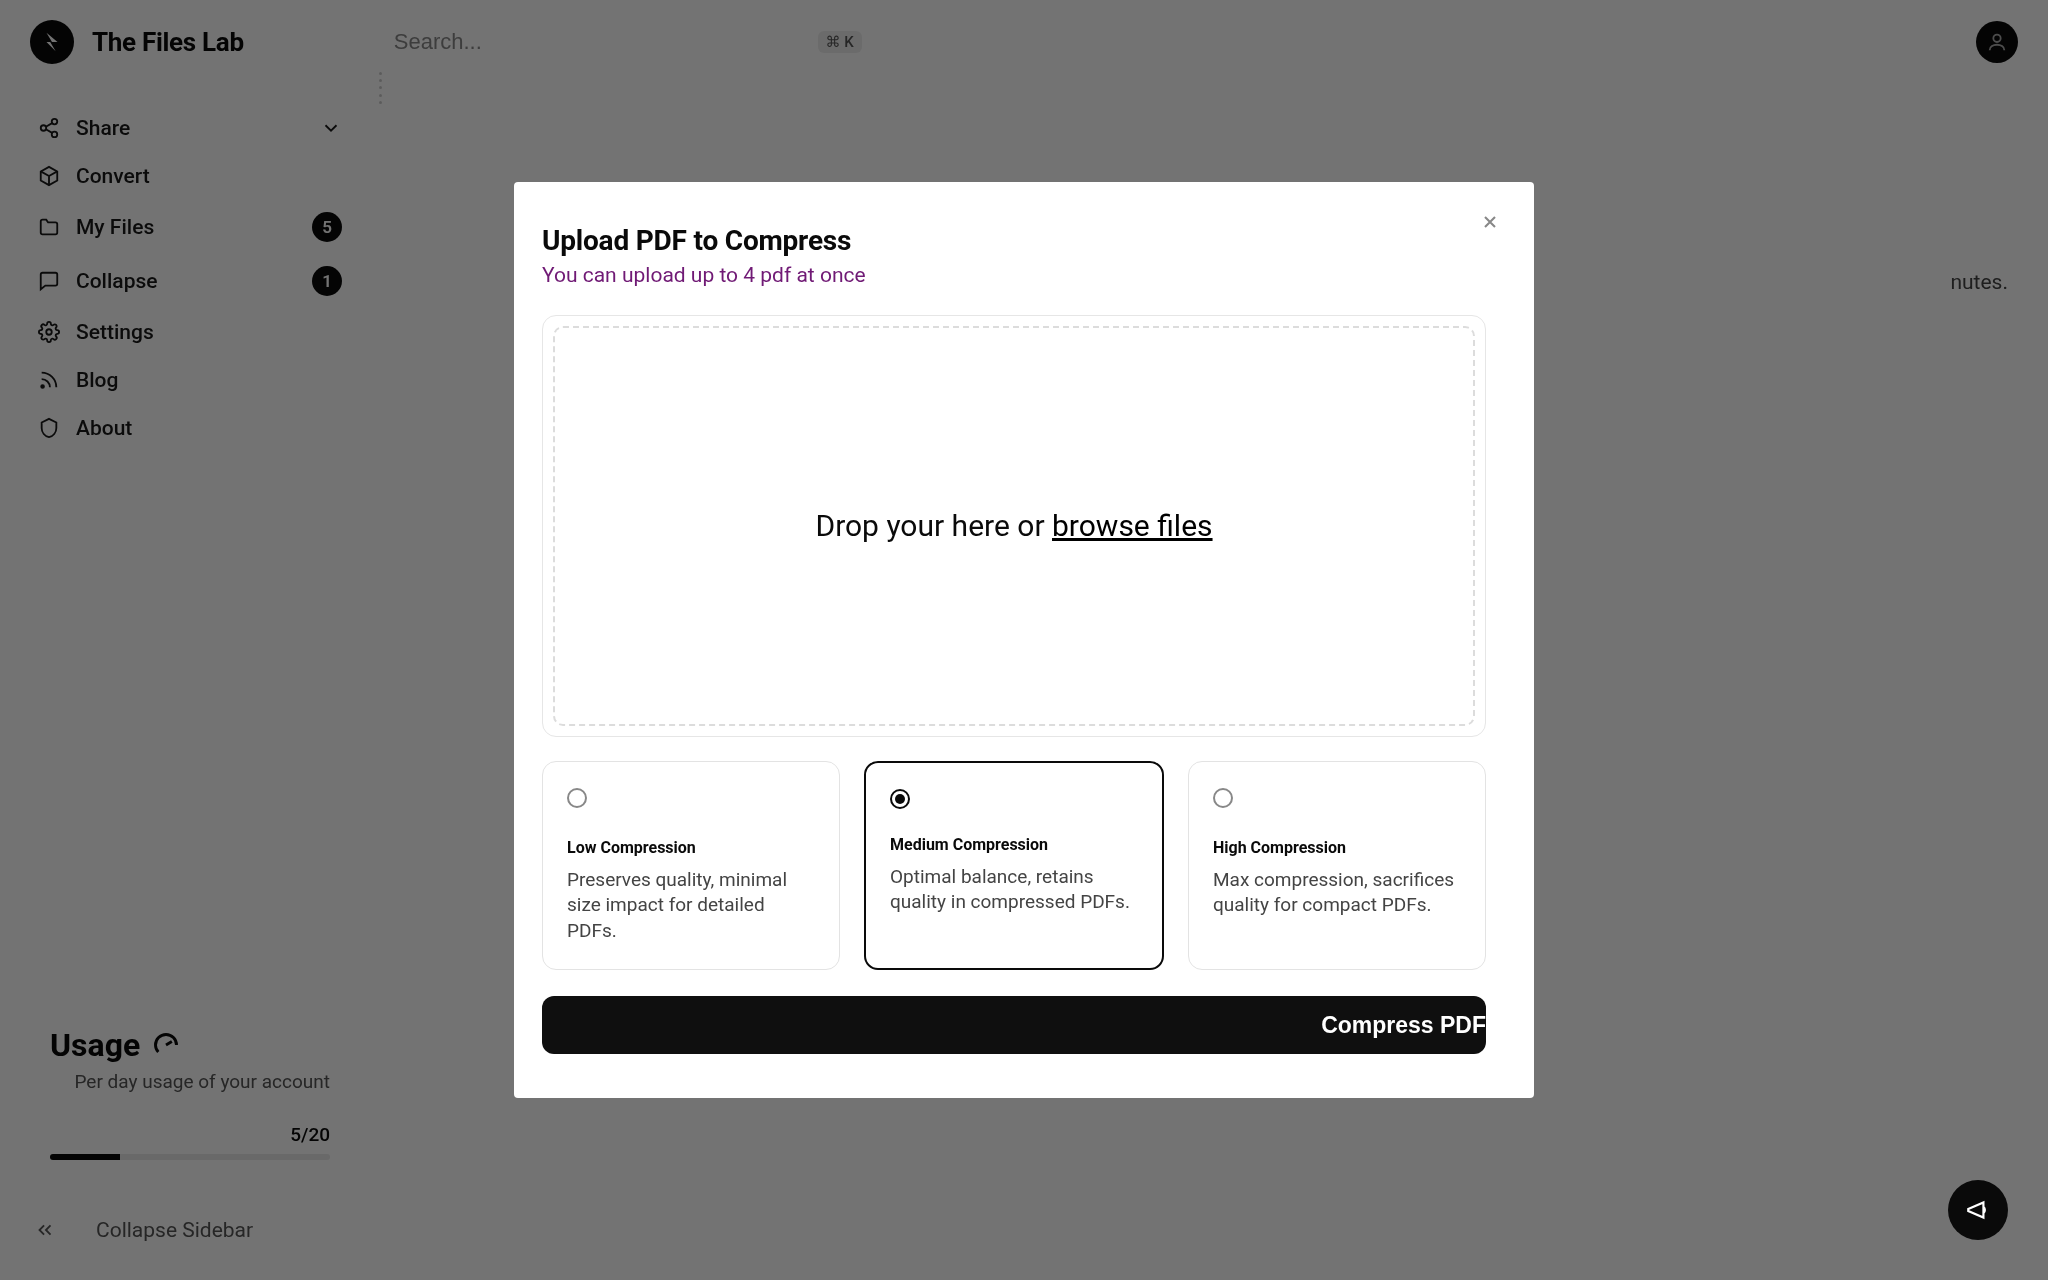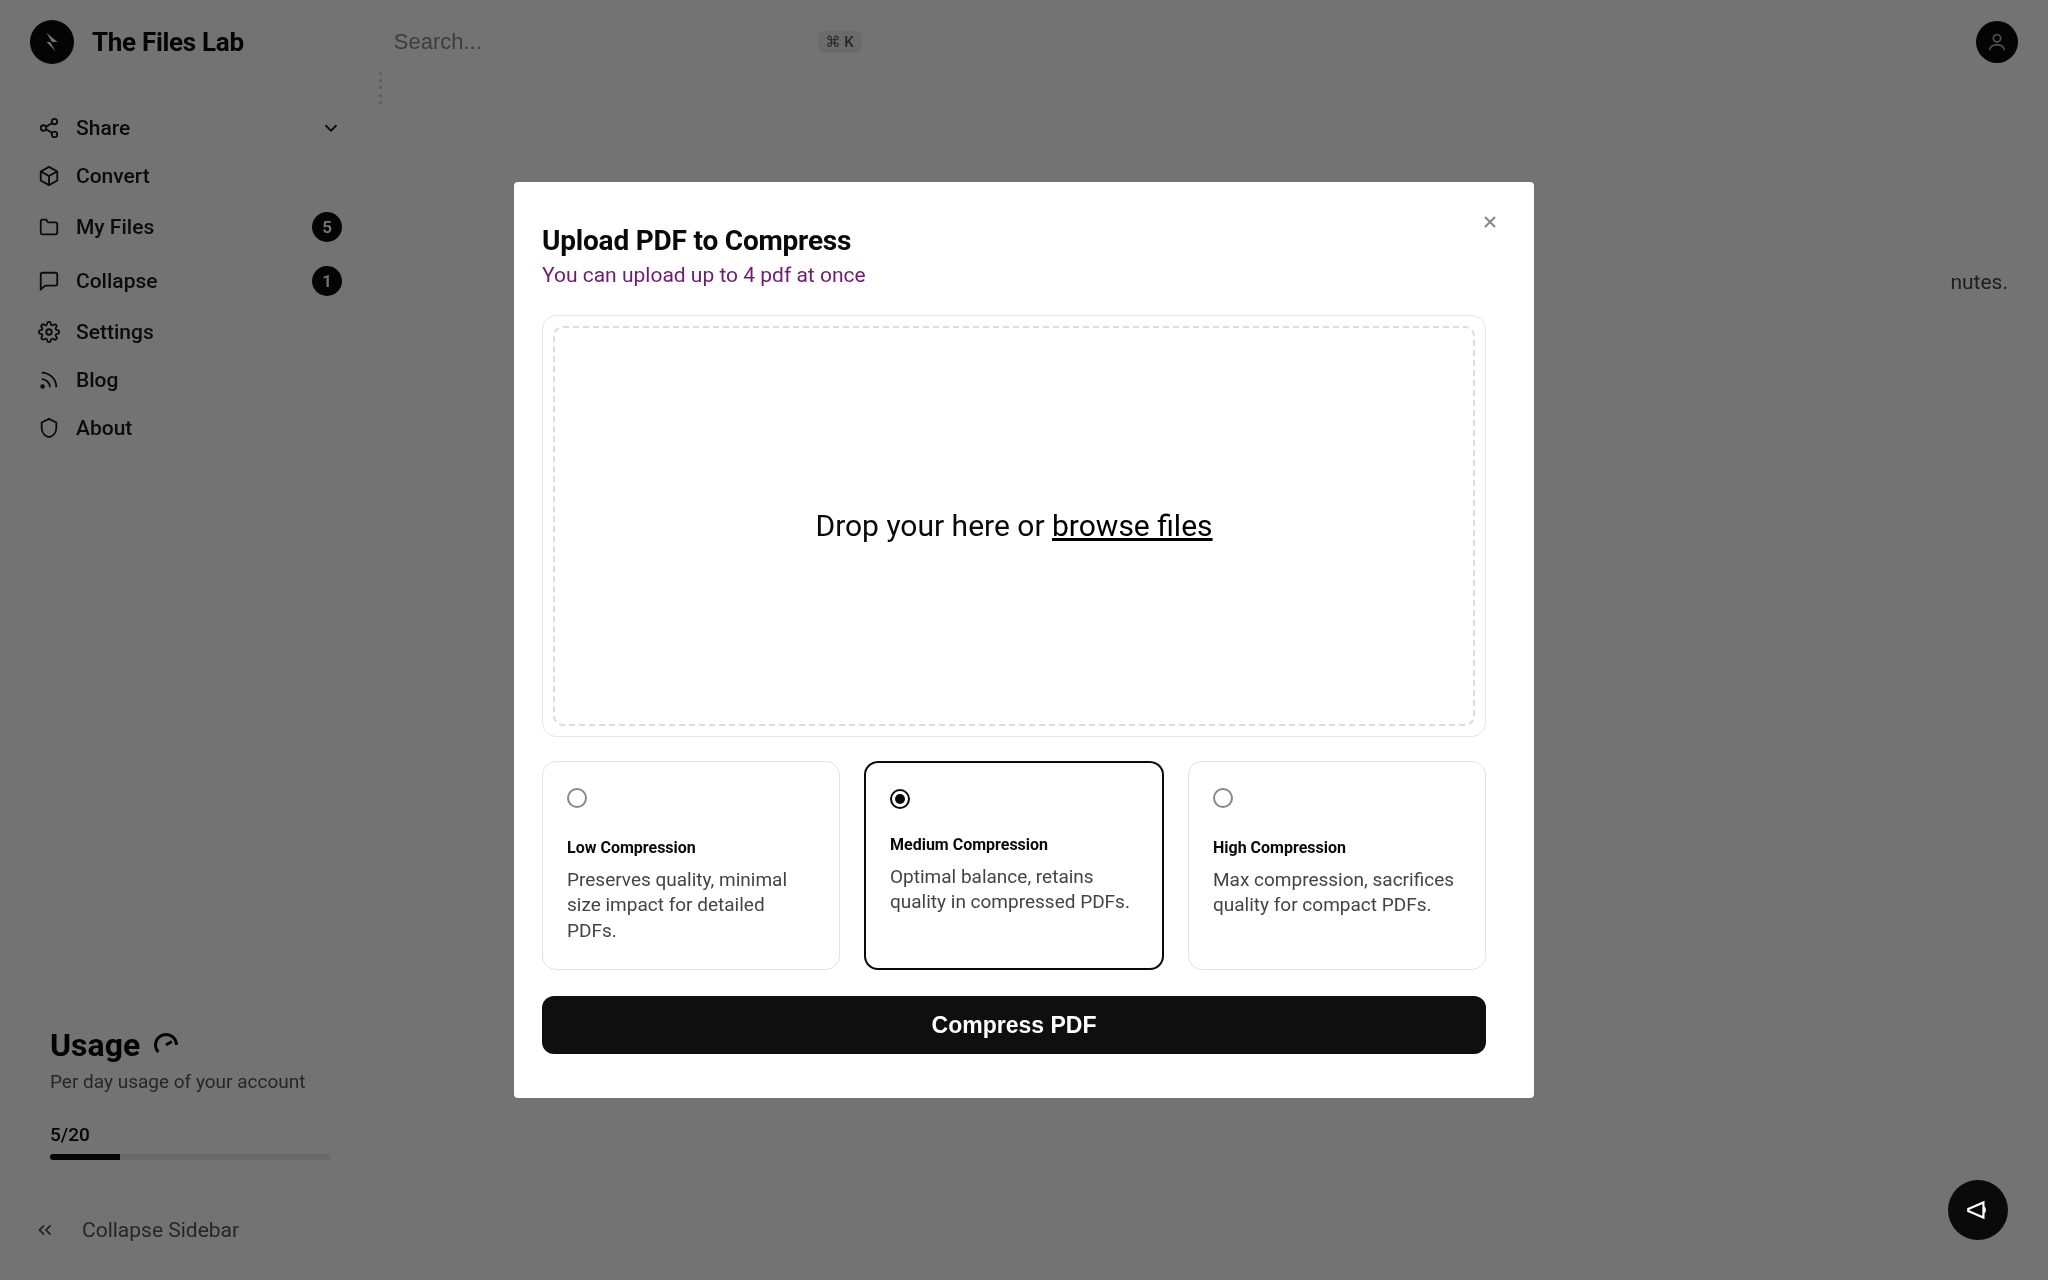--- a/index.html
+++ b/index.html
@@ -50,20 +50,21 @@
     width:42px; height:42px; border-radius:50%;
     background:#0a0a0a; display:flex; align-items:center; justify-content:center;
   }
   .avatar svg { width:22px; height:22px; stroke:#aaa; fill:none; stroke-width:2; }
 
   
   .sidebar {
     position:absolute; left:0; top:84px; bottom:0; width:380px;
     display:flex; flex-direction:column;
     padding: 20px 0;
+    text-align: right;
   }
   .nav { padding: 0 24px; }
   .nav-item {
     display:flex; align-items:center; gap:16px;
     padding: 12px 14px; border-radius:10px;
     font-size:21px; font-weight:500; color:#1a1a1a;
     cursor:pointer;
   }
   .nav-item svg { width:22px; height:22px; stroke:#1a1a1a; fill:none; stroke-width:2; flex-shrink:0; }
   .nav-item .chev { margin-left:auto; }
@@ -80,21 +81,21 @@
   .usage-title {
     font-size:32px; font-weight:700; display:flex; align-items:center; gap:12px;
   }
   .usage-title svg { width:28px; height:28px; stroke:#0a0a0a; fill:none; stroke-width:2.5; }
   .usage-sub { font-size:19px; color:#555; margin-top:6px; }
   .usage-count { font-size:19px; color:#0a0a0a; margin-top:30px; font-weight:500;}
   .usage-bar { height:6px; background:#e8e8e8; border-radius:3px; margin-top:8px; overflow:hidden;}
   .usage-bar-fill { height:100%; background:#0a0a0a; width:25%; }
 
   .collapse-row {
-    display:flex; align-items:center; gap:26px;
+    display:flex; align-items:center; gap:40px;
     padding: 18px 34px; font-size:21px; color:#555;
     cursor:pointer;
   }
   .collapse-row svg { width:22px; height:22px; stroke:#555; fill:none; stroke-width:2; }
 
   
   .main-hint {
     position:absolute; left:400px; right:40px; top:270px;
     font-size:21px; color:#444; white-space:nowrap;
   }
@@ -150,21 +151,21 @@
   }
   .opt.selected .radio { border-color:#0a0a0a; }
   .radio-dot { width:10px; height:10px; border-radius:50%; background:#0a0a0a; display:none;}
   .opt.selected .radio-dot { display:block; }
   .opt-title { font-size:16px; font-weight:700; margin-top:26px; }
   .opt-desc { font-size:19px; color:#444; margin-top:10px; line-height:1.35; }
 
   .primary-btn {
     margin-top:26px; width:100%; height:58px;
     background:#0f0f0f; color:#fff; border:none; border-radius:12px;
-    font-size:23px; font-weight:600; cursor:pointer;
+    font-size:23px; font-weight:600; cursor:pointer;text-align:right;
   }
 
   
   .fab {
     position:absolute; right:40px; bottom:40px;
     width:60px; height:60px; border-radius:50%;
     background:#0a0a0a; display:flex; align-items:center; justify-content:center;
     cursor:pointer;
   }
   .fab svg { width:26px; height:26px; stroke:#fff; fill:none; stroke-width:2; }

